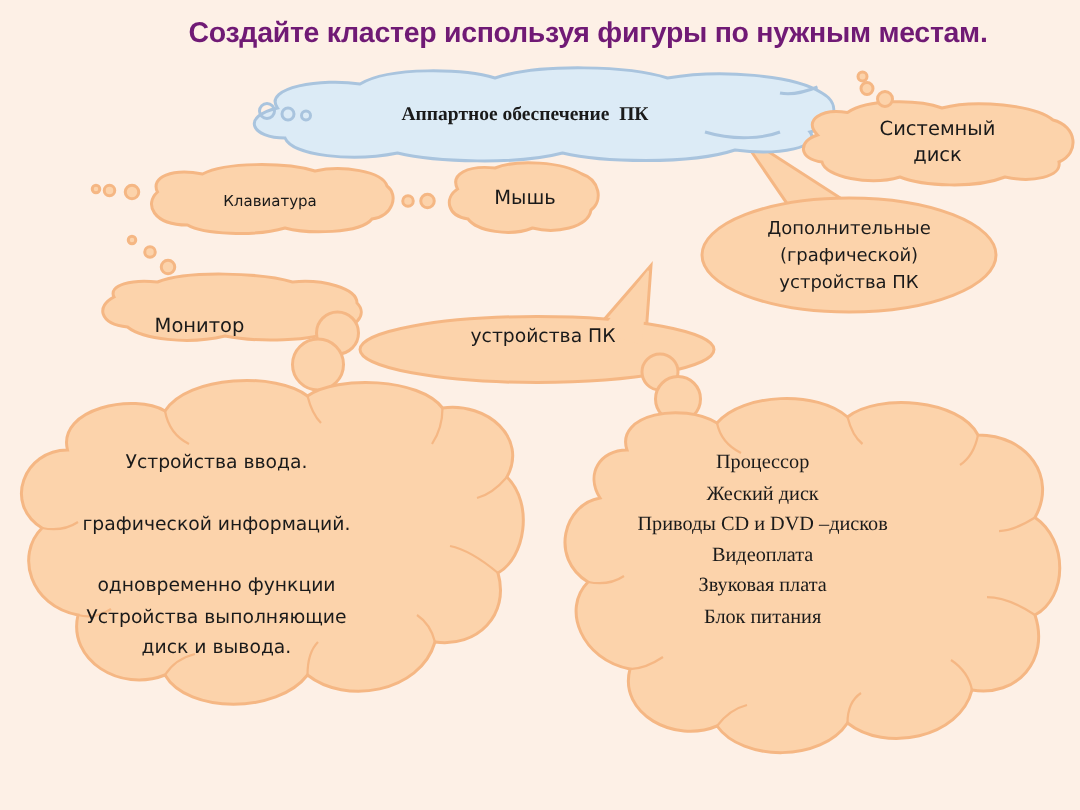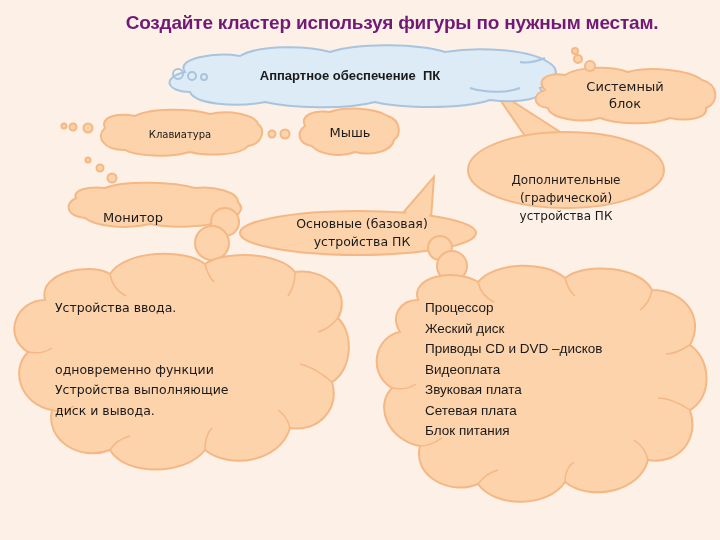--- a/index.html
+++ b/index.html
@@ -1,22 +1,22 @@
 <!DOCTYPE html>
 <html><head>
 <meta charset="utf-8">
 <style>
   html, body { margin:0; padding:0; }
   body { width:720px; height:540px; background:#fdf0e6; position:relative; overflow:hidden; font-family:"DejaVu Sans", sans-serif; }
   #scene { position:absolute; left:0; top:0; width:720px; height:540px; }
   .title { position:absolute; left:0; top:12px; width:720px; text-align:center; font-family:Liberation Sans, sans-serif; font-weight:bold; font-size:19px; color:#701a75; letter-spacing:-0.2px;padding-left:32px; }
   .lbl { position:absolute; color:#1a1a1a; text-align:center; font-family:"DejaVu Sans", sans-serif; font-size:12.5px; line-height:17px; }
-  .serif { font-family:Liberation Sans, sans-serif; }
+  .serif { font-family:Liberation Serif, serif; }
   .list { position:absolute; color:#1a1a1a; font-size:12.5px; line-height:20.5px; text-align:left; }
-  .list div { white-space:nowrap; }
+  .list div { white-space:nowrap;text-align:center; }
   .gap { height:20.5px; }
 </style>
 </head>
 <body>
 
 <svg id="scene" viewBox="0 0 720 540" xmlns="http://www.w3.org/2000/svg">
   <g fill="#fcd3ab" stroke="#f5b784" stroke-width="2">
 
     <path d="M492 88 L540 158 L585 148 Z"></path>
 
@@ -96,50 +96,49 @@
     <path d="M392 388 C402 390 410 388 416 384"></path>
   </g>
 </svg>
 
 <div class="title">Создайте кластер используя фигуры по нужным местам.</div>
 
 <div class="lbl serif" style="left:200px; top:67px; width:300px; font-weight:bold; font-size:13px; white-space:pre;">Аппартное обеспечение  ПК</div>
 
 <div class="lbl" style="left:560px; top:78px; width:130px; font-size:13px;">
   <div>Системный</div>
-  <div>блок</div>
+  <div>диск</div>
 </div>
 
 <div class="lbl" style="left:110px; top:126px; width:140px; font-size:10px;">Клавиатура</div>
 
 <div class="lbl" style="left:305px; top:124px; width:90px; font-size:13px;">Мышь</div>
 
 <div class="lbl" style="left:88px; top:209px; width:90px; font-size:13px;">Монитор</div>
 
-<div class="lbl" style="left:486px; top:143px; width:160px; font-size:12px; line-height:18px;margin-top:28px;">
+<div class="lbl" style="left:486px; top:143px; width:160px; font-size:12px; line-height:18px;">
   <div>Дополнительные</div>
   <div>(графической)</div>
   <div>устройства ПК</div>
 </div>
 
 <div class="lbl" style="left:272px; top:215px; width:180px; font-size:12.5px; line-height:18px;">
-  <div>Основные (базовая)</div>
   <div>устройства ПК</div>
 </div>
 
 <div class="list" style="left:55px; top:298px;">
   <div>Устройства ввода.</div>
   <div class="gap"></div>
+  <div>графической информаций.</div>
   <div class="gap"></div>
   <div>одновременно функции</div>
   <div>Устройства выполняющие</div>
   <div>диск и вывода.</div>
 </div>
 
 <div class="list serif" style="left:425px; top:298px; font-size:13.5px;">
   <div>Процессор</div>
   <div>Жеский диск</div>
   <div>Приводы CD и DVD –дисков</div>
   <div>Видеоплата</div>
   <div>Звуковая плата</div>
-  <div>Сетевая плата</div>
   <div>Блок питания</div>
 </div>
 
 </body></html>

